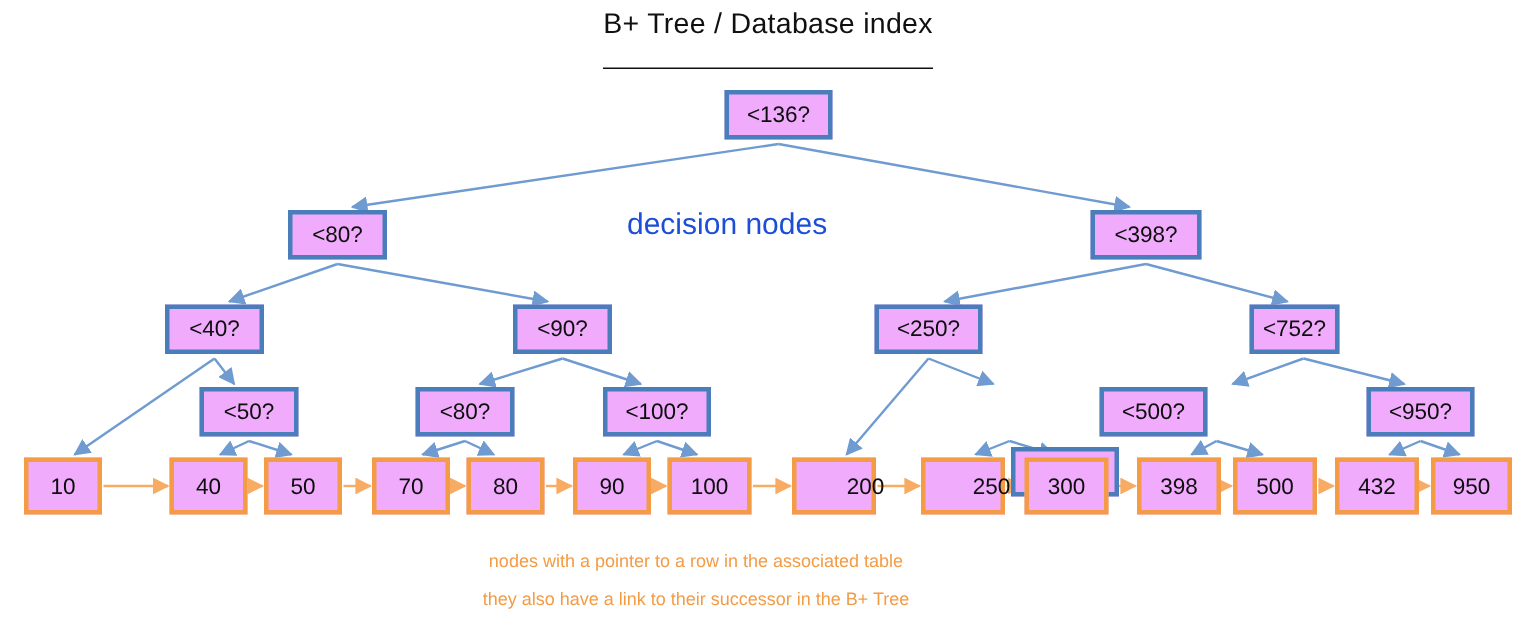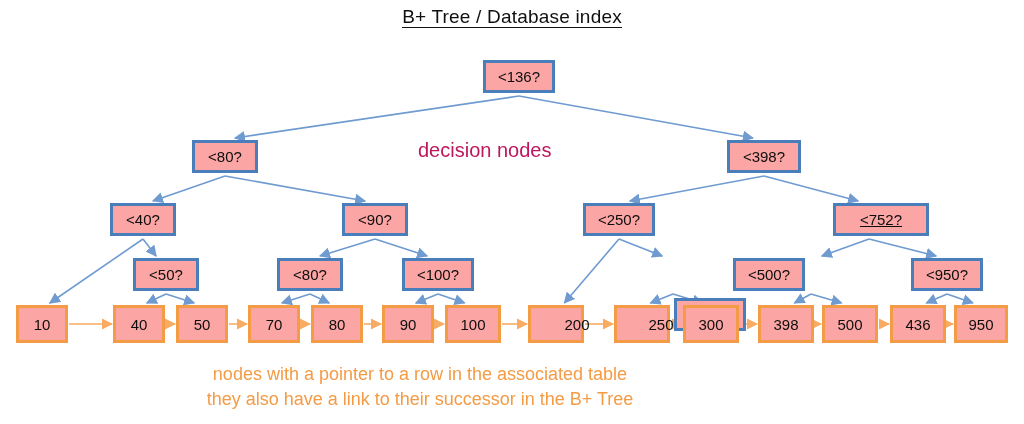--- a/index.html
+++ b/index.html
@@ -31,59 +31,60 @@
     left: 0;
     top: 6px;
     width: 1024px;
     text-align: center;
     font-size: 19px;
     color: #101010;
     letter-spacing: 0.2px;
   }
   .title span {
     border-bottom: 1px solid #101010;
-    padding-bottom: 0;
+    padding-bottom: 18px;
   }
   .node {
     position: absolute;
     box-sizing: border-box;
     display: flex;
     align-items: center;
     justify-content: center;
-    background: #fca5a5;
+    background: #f0abfc;
     font-size: 15px;
     color: #0d0d0d;
     line-height: 1;
     white-space: nowrap;
   }
   .decision {
     border: 3px solid #4a7ebb;
     z-index: 3;
   }
   .leaf {
     border: 3px solid #f49b45;
     z-index: 3;
     font-size: 15px;
   }
   .caption-decision {
     position: absolute;
     font-size: 20px;
-    color: #be185d;
+    color: #1d4ed8;
     white-space: nowrap;
     z-index: 2;
   }
   .caption-leaf {
     position: absolute;
     left: 0;
     width: 840px;
     text-align: center;
-    font-size: 18px;
+    font-size: 12px;
     color: #f49b45;
     line-height: 25px;
     z-index: 2;
+    padding-left: 44px;
   }
 </style>
 </head>
 <body>
 
 <div id="canvas">
 
   <div class="title">
     <span>B+ Tree / Database index</span>
   </div>
@@ -154,21 +155,21 @@
       </div>
       <div class="node decision" style="left: 110px; top: 203px; width: 66px; height: 33px;">
         <span>&lt;40?</span>
       </div>
       <div class="node decision" style="left: 342px; top: 203px; width: 66px; height: 33px;">
         <span>&lt;90?</span>
       </div>
       <div class="node decision" style="left: 583px; top: 203px; width: 72px; height: 33px;">
         <span>&lt;250?</span>
       </div>
-      <div class="node decision" style="left: 833px; top: 203px; width: 96px; height: 33px; text-decoration: underline;">
+      <div class="node decision" style="left: 833px; top: 203px; width: 60px; height: 33px;">
         <span>&lt;752?</span>
       </div>
       <div class="node decision" style="left: 133px; top: 258px; width: 66px; height: 33px;">
         <span>&lt;50?</span>
       </div>
       <div class="node decision" style="left: 277px; top: 258px; width: 66px; height: 33px;">
         <span>&lt;80?</span>
       </div>
       <div class="node decision" style="left: 402px; top: 258px; width: 72px; height: 33px;">
         <span>&lt;100?</span>
@@ -214,21 +215,21 @@
       <div class="node leaf" style="left: 683px; top: 305px; width: 56px; height: 38px; text-align: right;">
         <span>300</span>
       </div>
       <div class="node leaf" style="left: 758px; top: 305px; width: 56px; height: 38px;">
         <span>398</span>
       </div>
       <div class="node leaf" style="left: 822px; top: 305px; width: 56px; height: 38px;">
         <span>500</span>
       </div>
       <div class="node leaf" style="left: 890px; top: 305px; width: 56px; height: 38px;">
-        <span>436</span>
+        <span>432</span>
       </div>
       <div class="node leaf" style="left: 954px; top: 305px; width: 54px; height: 38px;">
         <span>950</span>
       </div>
     </div>
 
   <div class="caption-decision" style="left: 418px; top: 139px;">decision nodes</div>
 
   <div class="caption-leaf" style="top: 362px;">
     <div>nodes with a pointer to a row in the associated table</div>

